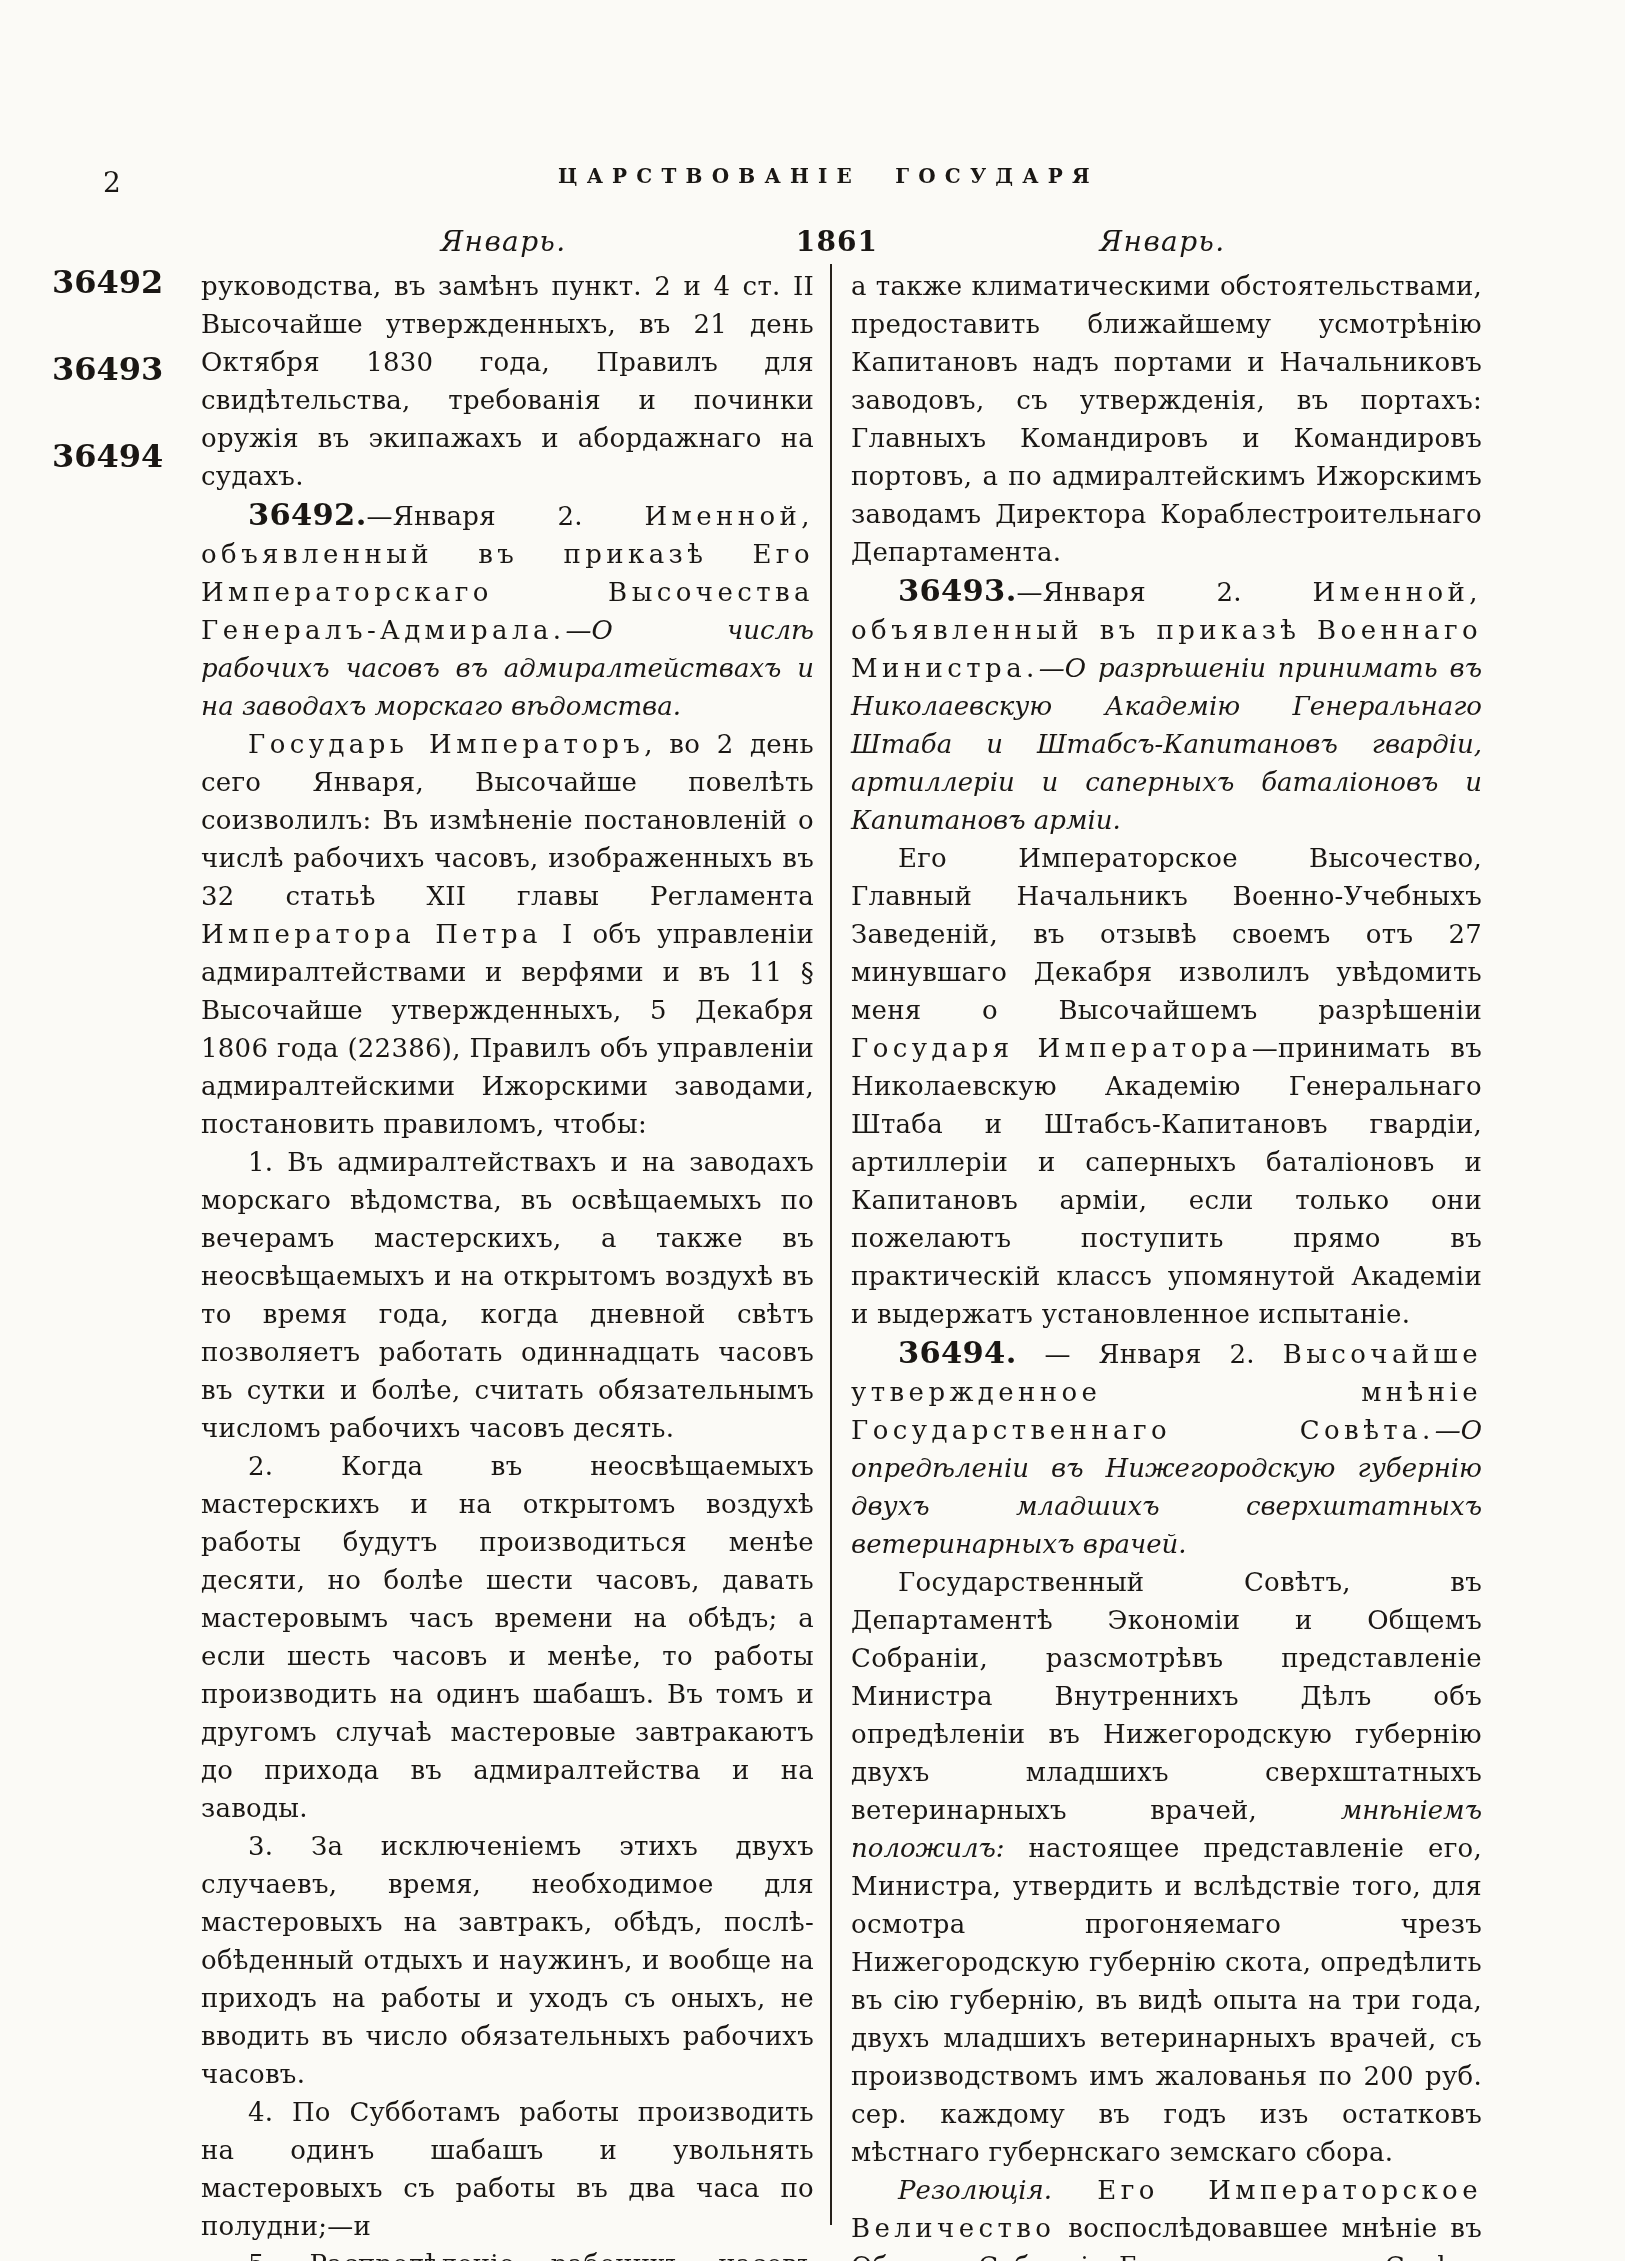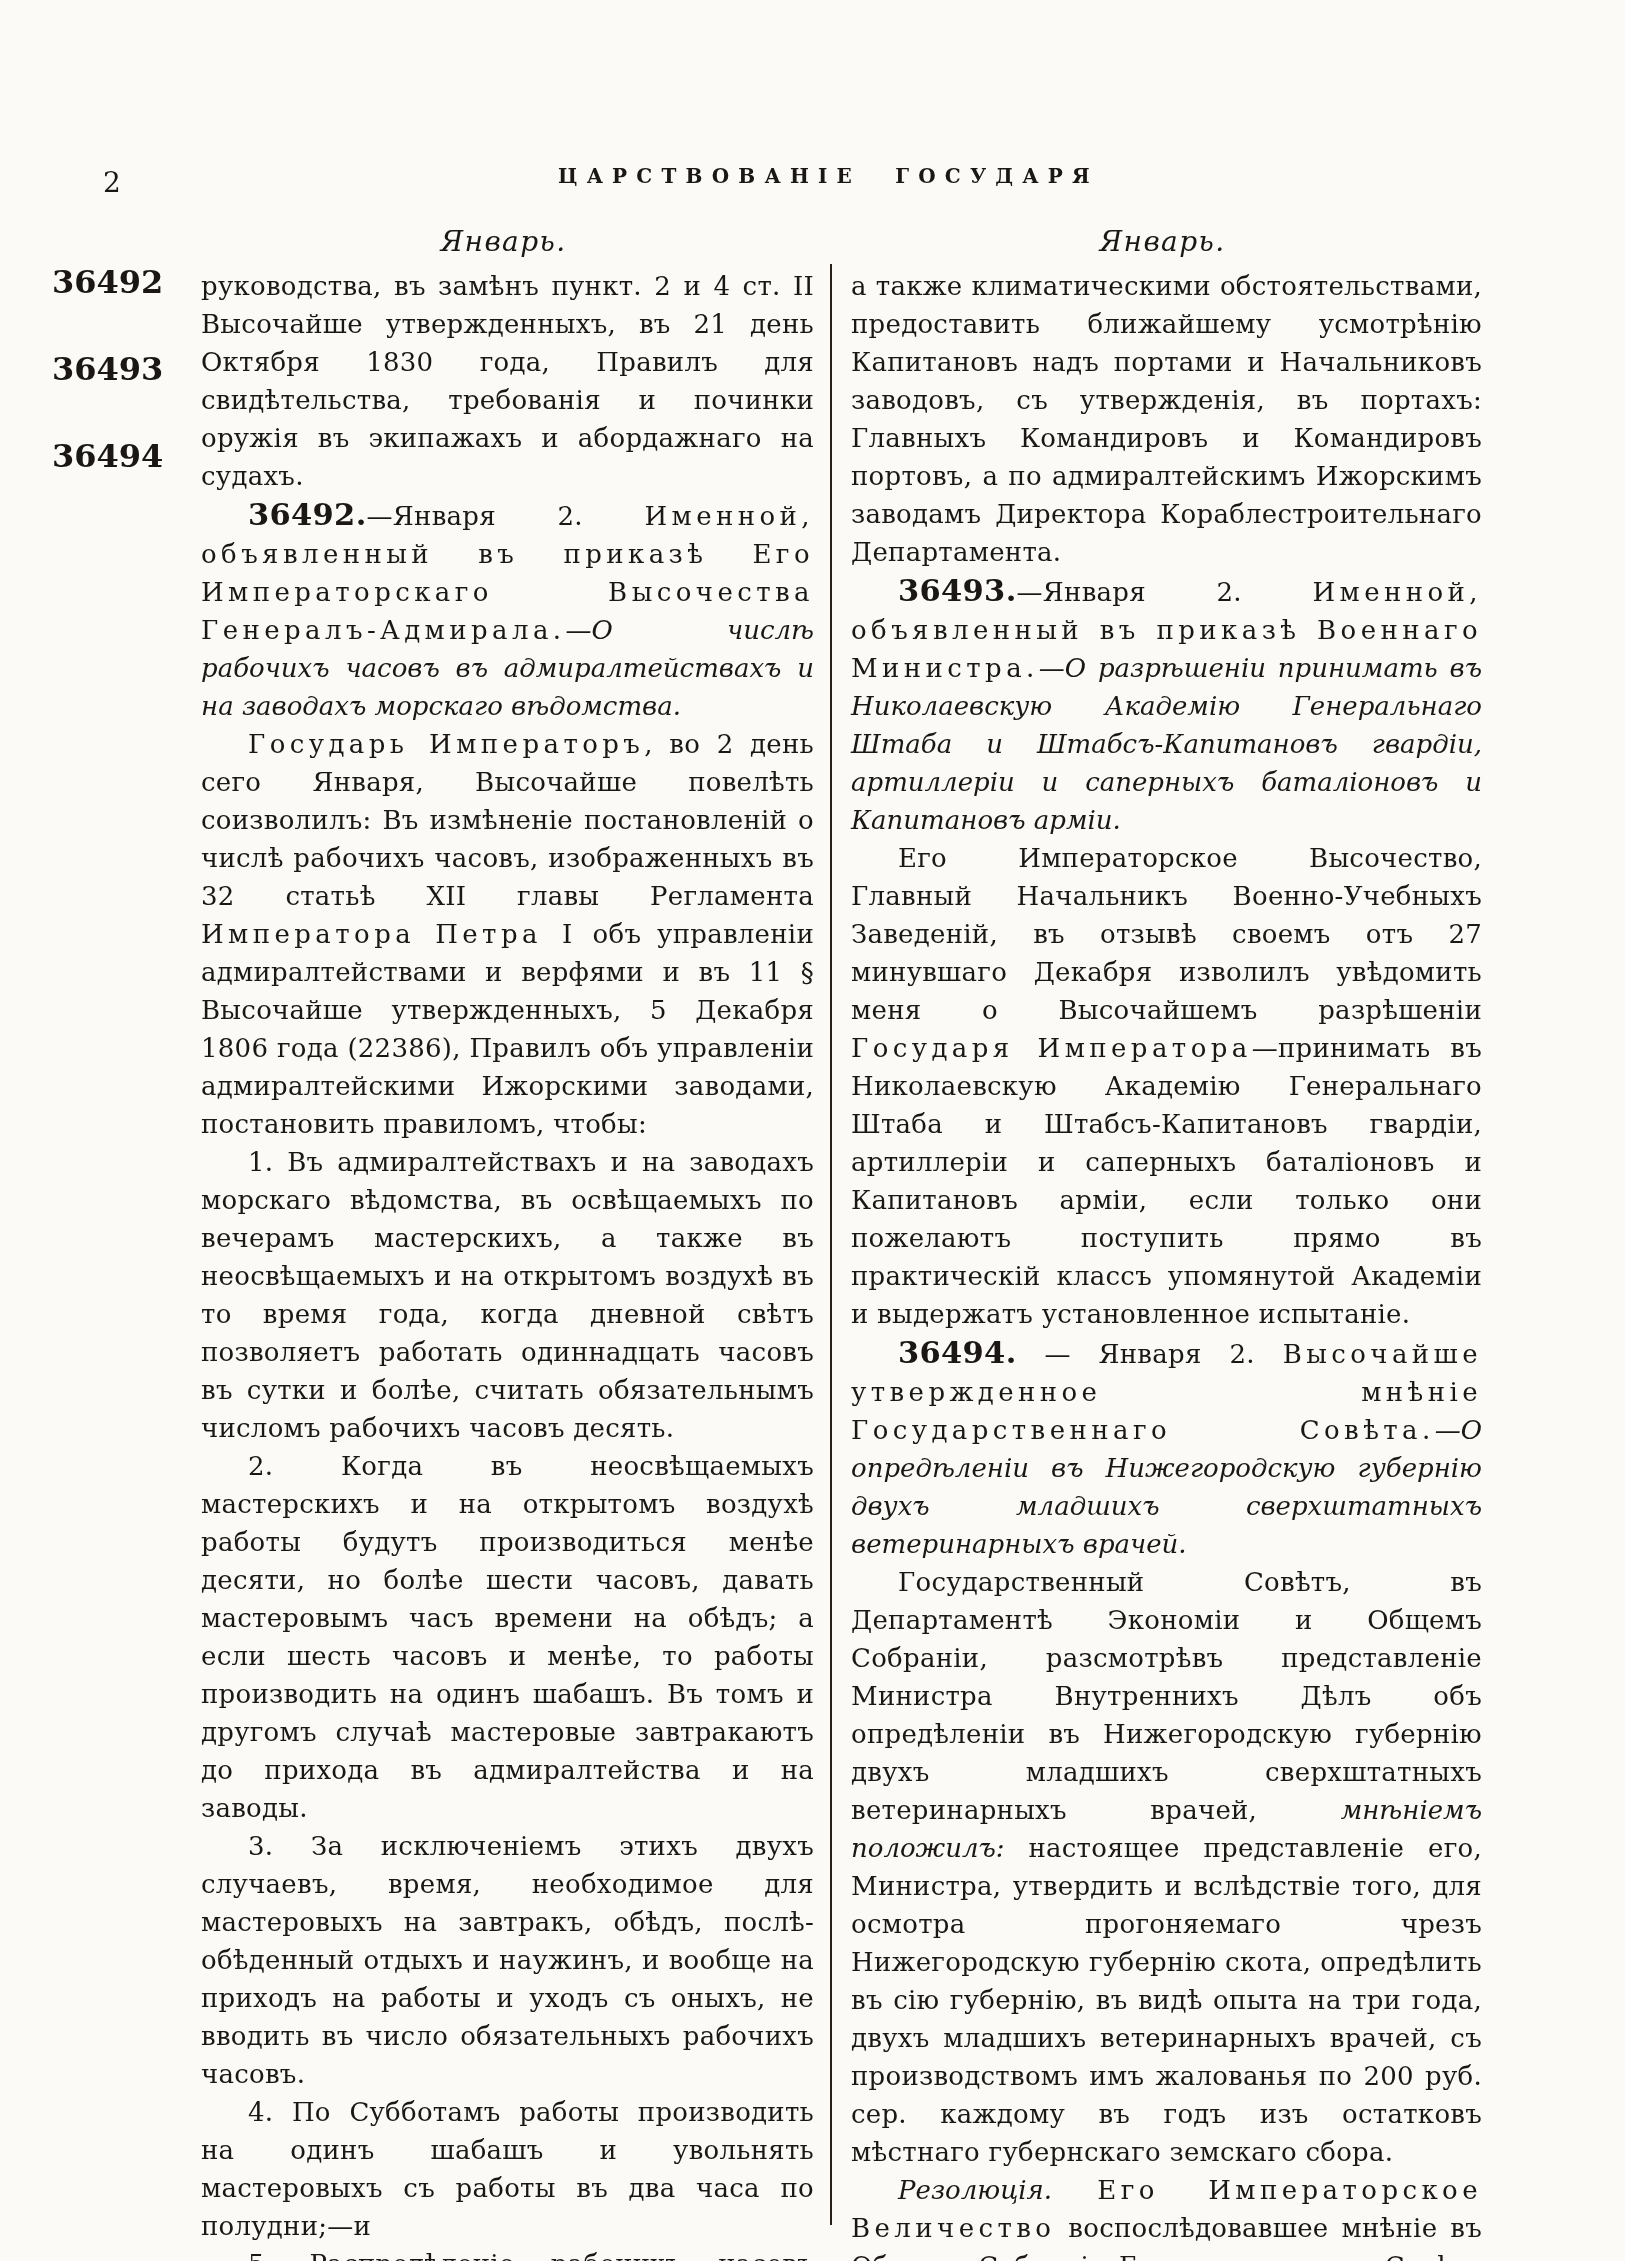--- a/index.html
+++ b/index.html
@@ -67,20 +67,21 @@
 </head>
 <body>
 
 <div class="page">
 
   <header>
     <div class="page-number">2</div>
     <div class="running-title">ЦАРСТВОВАНІЕ ГОСУДАРЯ</div>
     <div class="date-line">
       <span class="date-month left">Январь.</span>
+      <span class="date-year">1861</span>
       <span class="date-month right">Январь.</span>
     </div>
   </header>
 
   <aside class="margin-numbers">
       <div class="margin-number">36492</div>
       <div class="margin-number">36493</div>
       <div class="margin-number">36494</div>
     </aside>
 

